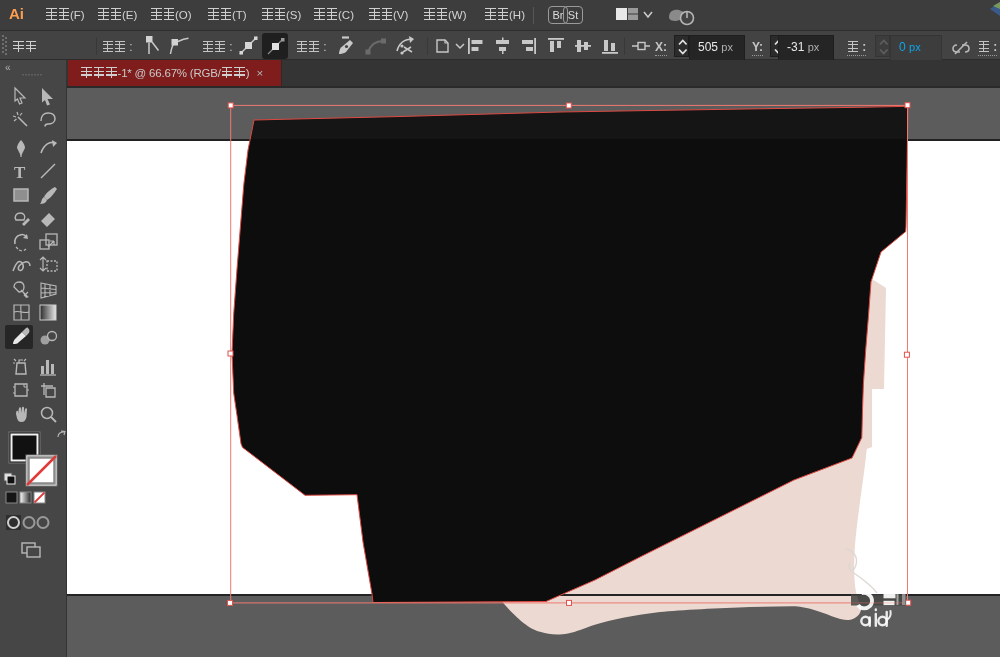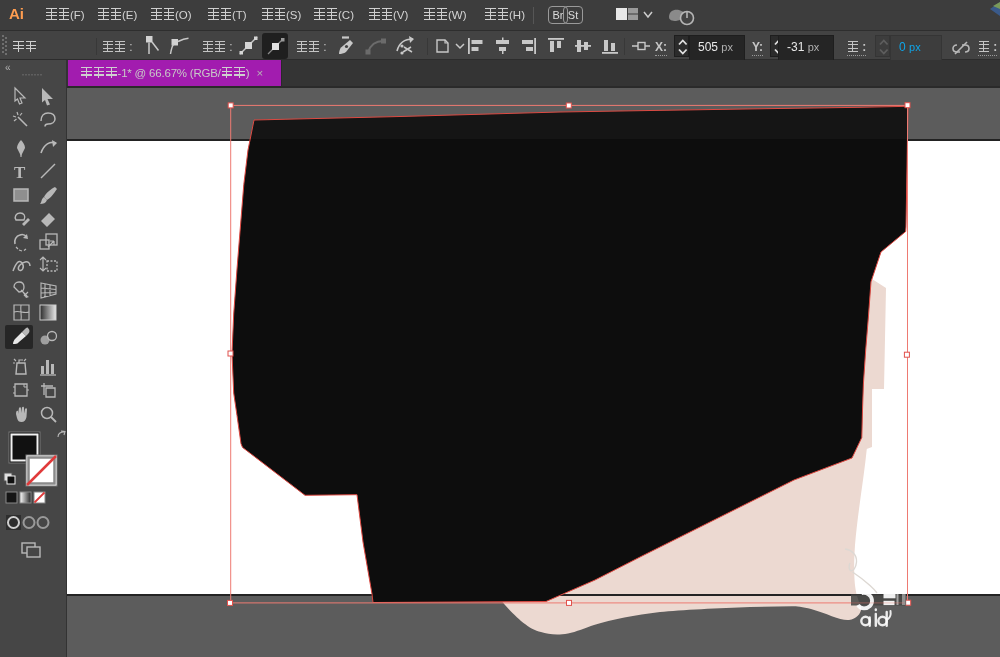--- a/index.html
+++ b/index.html
@@ -1,21 +1,21 @@
 <!DOCTYPE html>
 <html><head><meta charset="utf-8">
 <style>
 html,body{margin:0;padding:0;width:1000px;height:657px;overflow:hidden;
  font-family:"Liberation Sans",sans-serif;background:#5c5c5c;}
 *{box-sizing:border-box;}
 #menubar{position:absolute;left:0;top:0;width:1000px;height:30px;background:#3d3d3d;z-index:5;}
 #row2{position:absolute;left:0;top:30px;width:1000px;height:30px;background:#434343;border-top:1px solid #2e2e2e;border-bottom:1px solid #2c2c2c;z-index:5;}
 #leftpanel{position:absolute;left:0;top:60px;width:67px;height:597px;background:#464646;border-right:1px solid #333;z-index:5;}
 #tabbar{position:absolute;left:67px;top:60px;width:933px;height:28px;background:#343434;border-bottom:2px solid #2a2a2a;z-index:5;}
-#tab{position:absolute;left:1px;top:0;width:214px;height:26px;background:#a21caf;border-right:1px solid #2a2a2a;color:#c8c8c8;font-size:11.5px;line-height:26px;padding-left:12px;letter-spacing:-0.2px;}
+#tab{position:absolute;left:1px;top:0;width:214px;height:26px;background:#7f1d1d;border-right:1px solid #2a2a2a;color:#c8c8c8;font-size:11.5px;line-height:26px;padding-left:12px;letter-spacing:-0.2px;}
 #canvas{position:absolute;left:67px;top:88px;width:933px;height:569px;background:#5c5c5c;z-index:1;}
 #artboard{position:absolute;left:0;top:51px;width:933px;height:457px;background:#ffffff;border-top:2px solid #222222;border-bottom:2px solid #222222;}
 #art{position:absolute;left:0;top:0;width:1000px;height:657px;z-index:3;}
 .mi{position:absolute;top:8px;color:#d4d4d4;font-size:11.5px;white-space:nowrap;}
 .cj{display:inline-block;width:10.5px;height:11.5px;margin:0 1px -1px 1px;
  background:linear-gradient(#cfcfcf,#cfcfcf) 50% 50%/1.3px 100% no-repeat,
  repeating-linear-gradient(to bottom,#cfcfcf 0 1.3px,rgba(0,0,0,0) 1.3px 3.6px);}
 .cjs{display:inline-block;width:10px;height:11px;margin:0 1px -1px 1px;
  background:linear-gradient(#c4c4c4,#c4c4c4) 50% 50%/1.2px 100% no-repeat,
  repeating-linear-gradient(to bottom,#c4c4c4 0 1.2px,rgba(0,0,0,0) 1.2px 3.3px);}

